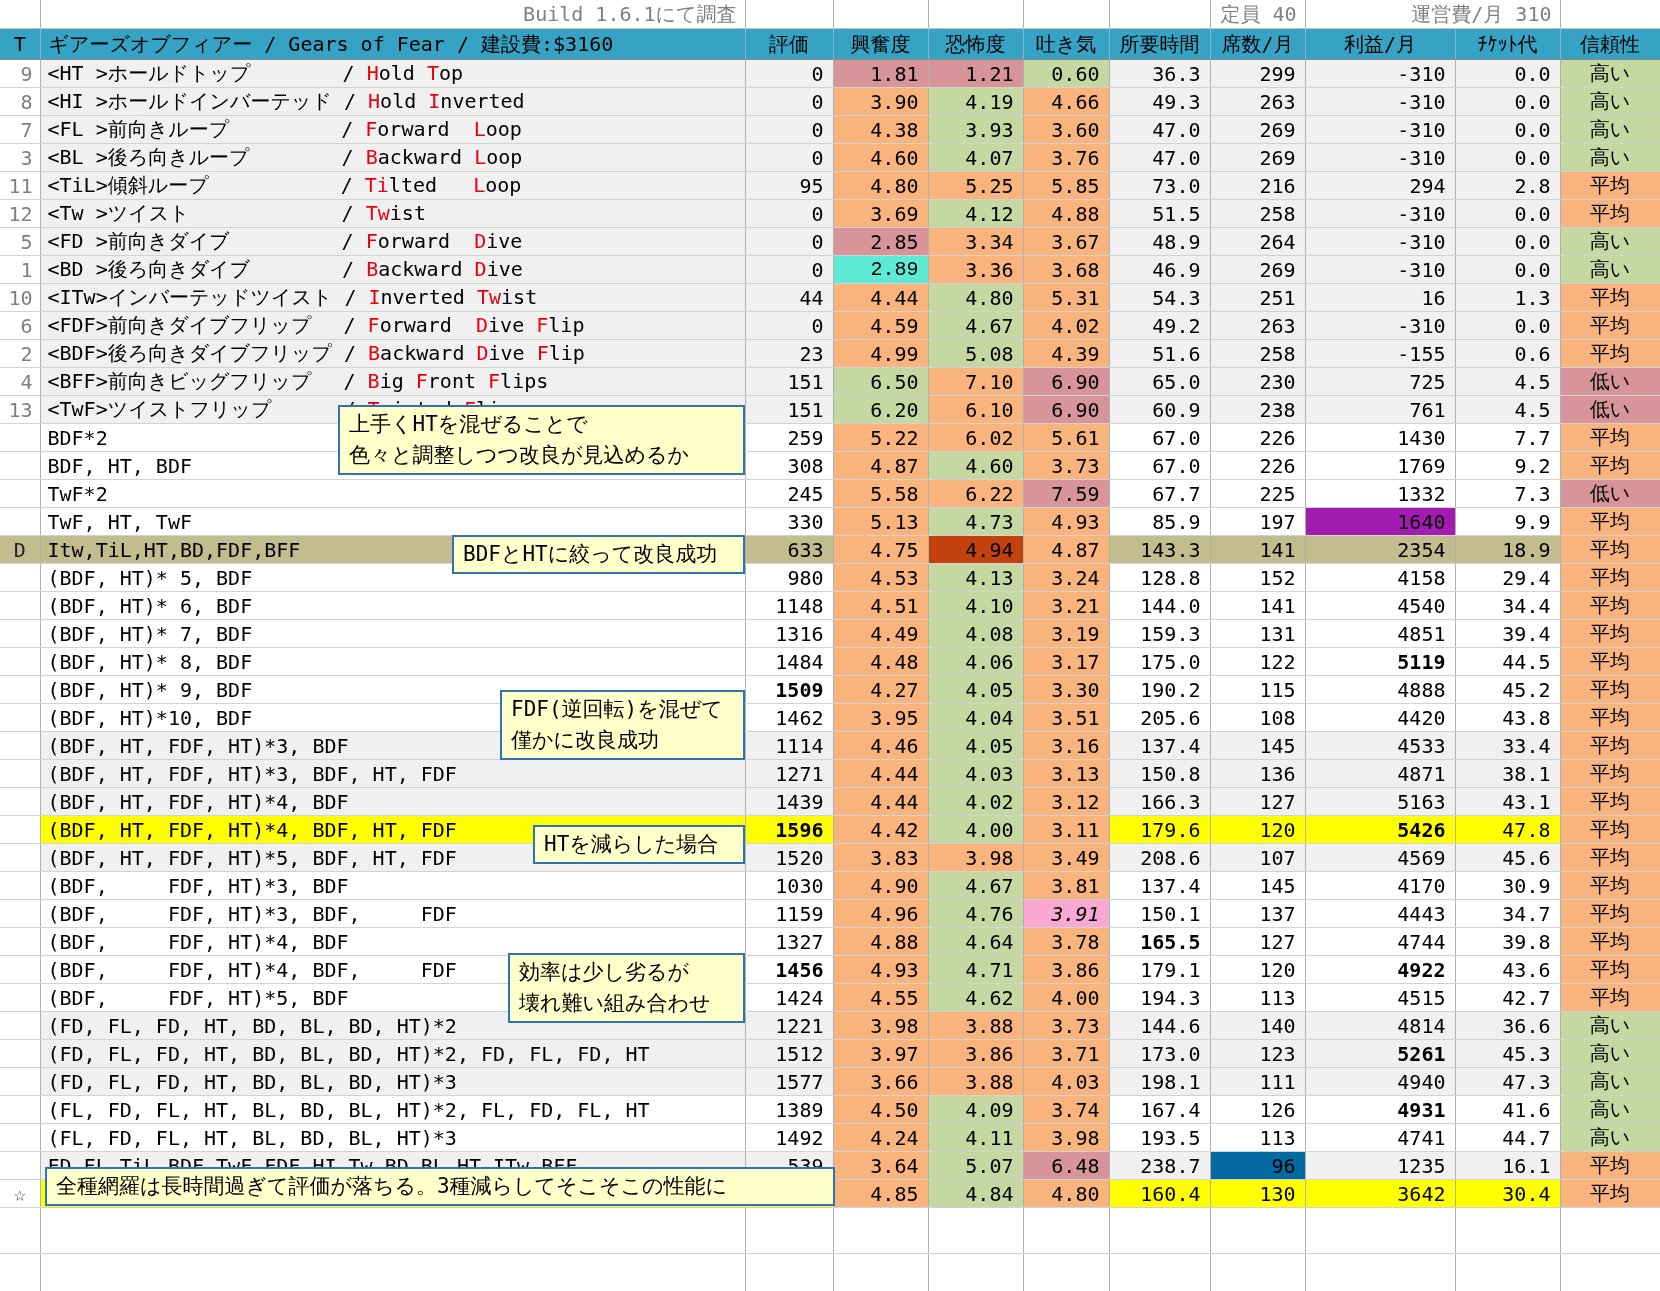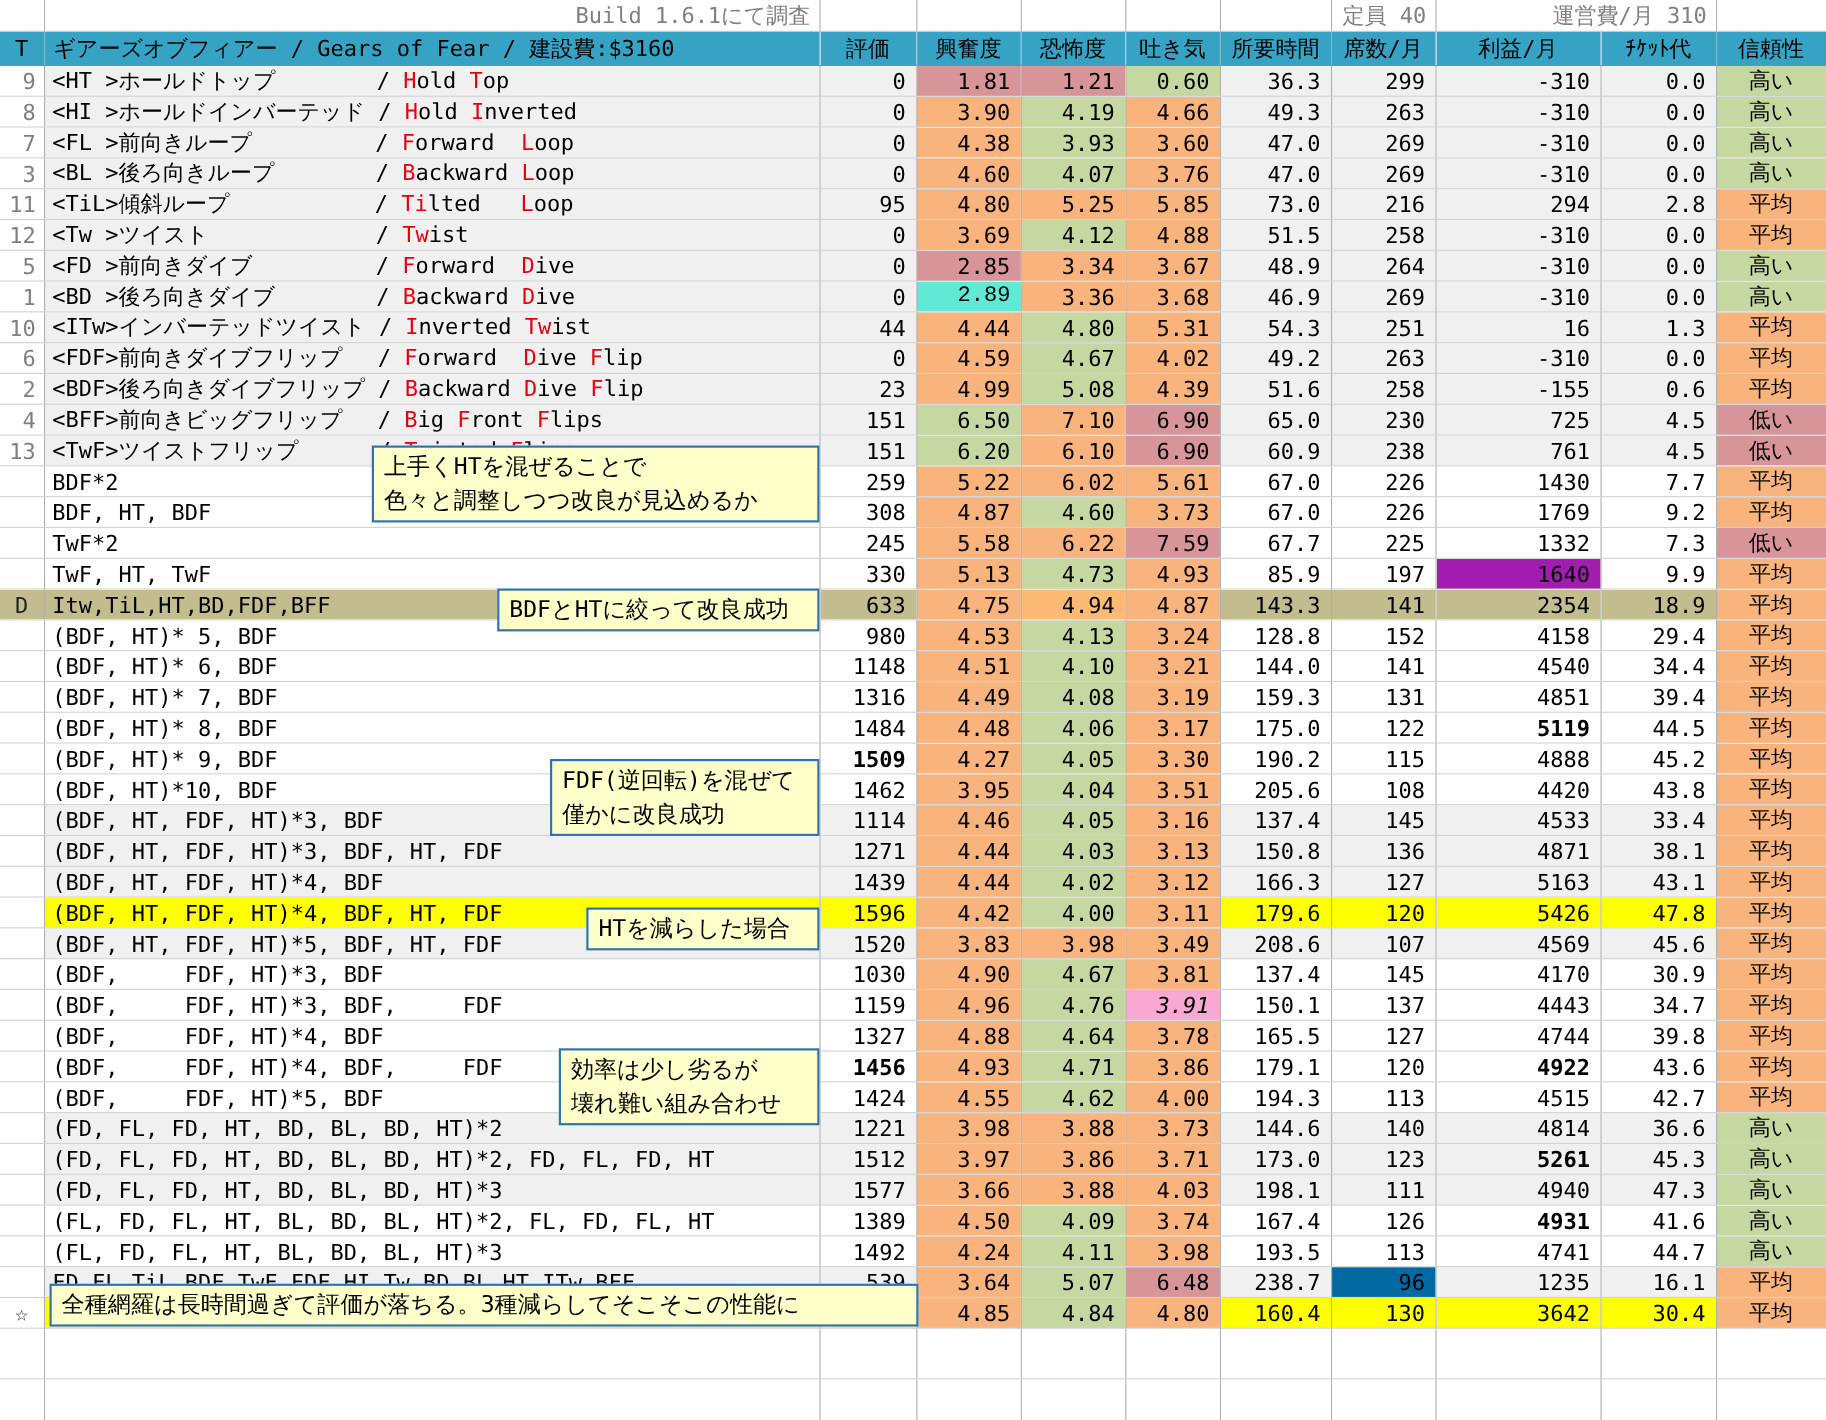--- a/index.html
+++ b/index.html
@@ -12,21 +12,21 @@
   tr.header-row th{height:30px;background:#37a3c4;color:#000;text-align:center;
         border-right:1px solid #7fb9cc;border-bottom:1px solid #8a8a8a;}
   tr.header-row th.name-h{text-align:left;padding-left:8px;}
   td.tcol{text-align:right;padding-right:7px;color:#7f7f7f;}
   td.tcol.sym{text-align:center;padding-right:0;color:#222;}
   td.name{text-align:left;padding-left:7px;}
   td.num{text-align:right;padding-right:9px;color:#000;}
   td.rel{text-align:center;color:#000;}
   td.info-r{text-align:right;padding-right:8px;}
   .bold{font-weight:bold;}
-  .redv{color:#ff0000;font-weight:normal;}
+  .redv{color:#ff0000;font-weight:bold;}
   .rl{color:#e8000d;}
   .note{position:absolute;box-sizing:border-box;background:#ffffc9;border:2px solid #2e74b5;
         font-size:21px;line-height:31px;padding:2px 9px;white-space:nowrap;color:#000;}
 </style>
 </head>
 <body>
 
 <div id="screen">
   <table class="sheet">
     <colgroup>
@@ -289,21 +289,21 @@
           <td class="num" style="background: rgb(255, 255, 255);">197</td>
           <td class="num" style="background: #a21caf; padding-left: 24px;">1640</td>
           <td class="num" style="background: rgb(255, 255, 255);">9.9</td>
           <td class="rel" style="background: rgb(248, 180, 124);">平均</td>
         </tr>
         <tr>
           <td class="tcol sym" style="background: rgb(194, 188, 142);">D</td>
           <td class="name" style="background: rgb(194, 188, 142);">Itw,TiL,HT,BD,FDF,BFF</td>
           <td class="num" style="background: rgb(194, 188, 142);">633</td>
           <td class="num" style="background: rgb(248, 180, 124);">4.75</td>
-          <td class="num" style="background: #fdba74;">4.94</td>
+          <td class="num" style="background: #c2410c;">4.94</td>
           <td class="num" style="background: rgb(248, 180, 124);">4.87</td>
           <td class="num" style="background: rgb(194, 188, 142);">143.3</td>
           <td class="num" style="background: rgb(194, 188, 142);">141</td>
           <td class="num" style="background: rgb(194, 188, 142);">2354</td>
           <td class="num" style="background: rgb(194, 188, 142);">18.9</td>
           <td class="rel" style="background: rgb(248, 180, 124);">平均</td>
         </tr>
         <tr>
           <td class="tcol" style="background: rgb(255, 255, 255);"></td>
           <td class="name" style="background: rgb(255, 255, 255);">(BDF, HT)* 5, BDF</td>
@@ -473,21 +473,21 @@
           <td class="num" style="background: rgb(255, 255, 255);">34.7</td>
           <td class="rel" style="background: rgb(248, 180, 124);">平均</td>
         </tr>
         <tr>
           <td class="tcol" style="background: rgb(255, 255, 255);"></td>
           <td class="name" style="background: rgb(255, 255, 255);">(BDF,     FDF, HT)*4, BDF</td>
           <td class="num" style="background: rgb(255, 255, 255);">1327</td>
           <td class="num" style="background: rgb(248, 180, 124);">4.88</td>
           <td class="num" style="background: rgb(197, 216, 161);">4.64</td>
           <td class="num" style="background: rgb(248, 180, 124);">3.78</td>
-          <td class="num" style="background: rgb(255, 255, 255);">165.5</td>
+          <td class="num" style="background: rgb(255, 255, 255); font-weight: bold;">165.5</td>
           <td class="num" style="background: rgb(255, 255, 255);">127</td>
           <td class="num" style="background: rgb(255, 255, 255);">4744</td>
           <td class="num" style="background: rgb(255, 255, 255);">39.8</td>
           <td class="rel" style="background: rgb(248, 180, 124);">平均</td>
         </tr>
         <tr>
           <td class="tcol" style="background: rgb(255, 255, 255);"></td>
           <td class="name" style="background: rgb(255, 255, 255);">(BDF,     FDF, HT)*4, BDF,     FDF</td>
           <td class="num bold" style="background: rgb(255, 255, 255);">1456</td>
           <td class="num" style="background: rgb(248, 180, 124);">4.93</td>

